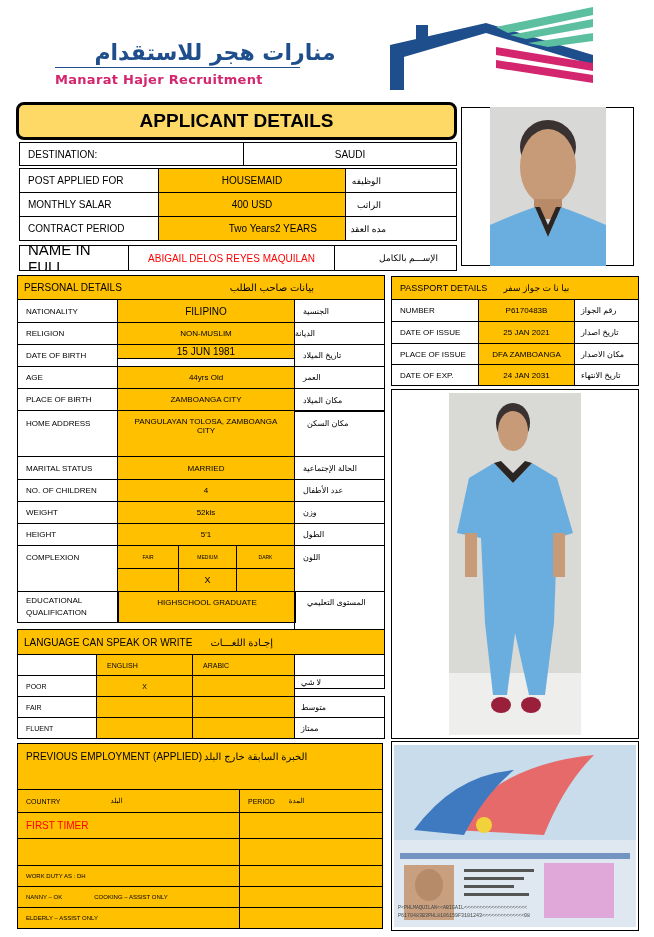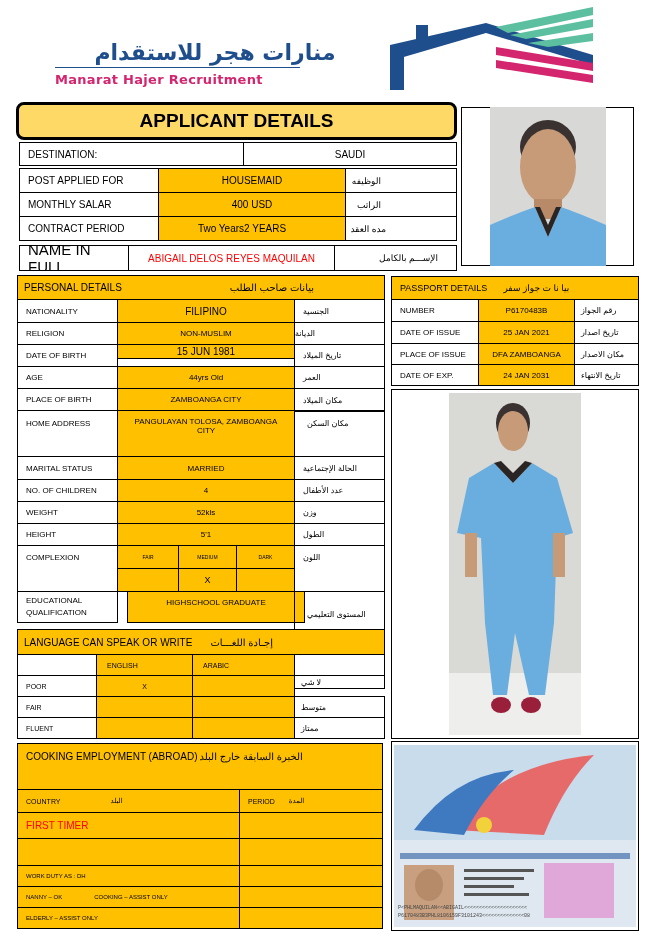--- a/index.html
+++ b/index.html
@@ -53,21 +53,21 @@
       <span style="direction:rtl;width:100%;text-align:right;padding-right:75px">الوظيفه</span>
     </div>
 
   <div class="cell l" style="left:19px;top:192px;width:140px;height:25px;font-size:10px">MONTHLY SALAR</div>
   <div class="cell c gold bold" style="left:158px;top:192px;width:188px;height:25px;font-size:10px">400 USD</div>
   <div class="cell" style="left:345px;top:192px;width:112px;height:25px">
       <span style="direction:rtl;width:100%;text-align:right;padding-right:75px">الراتب</span>
     </div>
 
   <div class="cell l" style="left:19px;top:216px;width:140px;height:25px;font-size:10px">CONTRACT PERIOD</div>
-  <div class="cell gold bold" style="left:158px;top:216px;width:188px;height:25px;font-size:10px;justify-content:center;padding:0 28px 0 8px">
+  <div class="cell gold bold" style="left:158px;top:216px;width:188px;height:25px;font-size:10px;justify-content:flex-end;padding:0 28px 0 8px">
     <span>Two Years</span>
     <span>2 YEARS</span>
   </div>
   <div class="cell" style="left:345px;top:216px;width:112px;height:25px">
       <span style="direction:rtl;width:100%;text-align:right;padding-right:70px">مده العقد</span>
     </div>
 </div>
 
 <div class="cell l" style="left:19px;top:245px;width:110px;height:26px;font-size:15px">NAME IN FULL</div>
 <div class="cell c bold red" style="left:128px;top:245px;width:207px;height:26px;font-size:10px">ABIGAIL DELOS REYES MAQUILAN</div>
@@ -135,22 +135,22 @@
   <div class="cell l" style="left:17px;top:545px;width:101px;height:47px;font-size:8px;align-items:flex-start;padding-top:7px">COMPLEXION</div>
   <div class="cell c gold" style="left:117px;top:545px;width:62px;height:24px;font-size:5px">FAIR</div>
   <div class="cell c gold" style="left:178px;top:545px;width:59px;height:24px;font-size:5px">MEDIUM</div>
   <div class="cell c gold" style="left:236px;top:545px;width:59px;height:24px;font-size:5px">DARK</div>
   <div class="cell c gold" style="left:117px;top:568px;width:62px;height:24px;font-size:9px"></div>
   <div class="cell c gold" style="left:178px;top:568px;width:59px;height:24px;font-size:9px">X</div>
   <div class="cell c gold" style="left:236px;top:568px;width:59px;height:24px;font-size:9px"></div>
   <div class="cell" style="left:294px;top:545px;width:91px;height:47px;padding-left:8px;font-size:8px;align-items:flex-start;padding-top:7px">اللون</div>
 
   <div class="cell l" style="left:17px;top:591px;width:101px;height:32px;font-size:8px;line-height:12px">EDUCATIONAL QUALIFICATION</div>
-  <div class="cell c gold" style="left:127px;top:591px;width:178px;height:32px;font-size:8px;align-items:flex-start;padding-top:6px">HIGHSCHOOL GRADUATE</div>
-  <div class="cell" style="left:294px;top:591px;width:91px;height:40px;padding-left:12px;font-size:8px;align-items:flex-start;padding-top:18px">المستوى التعليمي</div>
+  <div class="cell c gold" style="left:118px;top:591px;width:178px;height:32px;font-size:8px;align-items:flex-start;padding-top:6px">HIGHSCHOOL GRADUATE</div>
+  <div class="cell" style="left:294px;top:591px;width:91px;height:40px;padding-left:12px;font-size:8px;align-items:flex-start;padding-top:6px">المستوى التعليمي</div>
 </div>
 
 <div>
   <div class="cell gold bold" style="left:17px;top:629px;width:368px;height:26px;font-size:10px;padding-left:6px;gap:18px">
     <span>LANGUAGE CAN SPEAK OR WRITE</span>
     <span style="direction:rtl">إجـادة اللغـــات</span>
   </div>
   <div class="cell" style="left:17px;top:654px;width:80px;height:22px"></div>
   <div class="cell gold" style="left:96px;top:654px;width:97px;height:22px;font-size:7px;padding-left:10px">ENGLISH</div>
   <div class="cell gold" style="left:192px;top:654px;width:103px;height:22px;font-size:7px;padding-left:10px">ARABIC</div>
@@ -167,21 +167,21 @@
   <div class="cell" style="left:294px;top:696px;width:91px;height:22px;padding-left:6px;font-size:8px">متوسط</div>
 
   <div class="cell l" style="left:17px;top:717px;width:80px;height:22px;font-size:7px">FLUENT</div>
   <div class="cell c gold" style="left:96px;top:717px;width:97px;height:22px;font-size:7px"></div>
   <div class="cell c gold" style="left:192px;top:717px;width:103px;height:22px;font-size:7px"></div>
   <div class="cell" style="left:294px;top:717px;width:91px;height:22px;padding-left:6px;font-size:8px">ممتاز</div>
 </div>
 
 <div>
   <div class="cell gold bold" style="left:17px;top:743px;width:366px;height:47px;font-size:10px;align-items:flex-start;padding:7px 0 0 8px">
-    <span>COOKING EMPLOYMENT (ABROAD)</span>
+    <span>PREVIOUS EMPLOYMENT (APPLIED)</span>
     <span style="direction:rtl;margin-left:2px">الخبرة السابقة خارج البلد</span>
   </div>
   <div class="cell gold" style="left:17px;top:789px;width:223px;height:24px;font-size:7px;padding-left:8px">
     <span>COUNTRY</span>
     <span style="margin-left:50px;direction:rtl">البلد</span>
   </div>
   <div class="cell gold" style="left:239px;top:789px;width:144px;height:24px;font-size:7px;padding-left:8px">
     <span>PERIOD</span>
     <span style="margin-left:14px;direction:rtl">المدة</span>
   </div>

